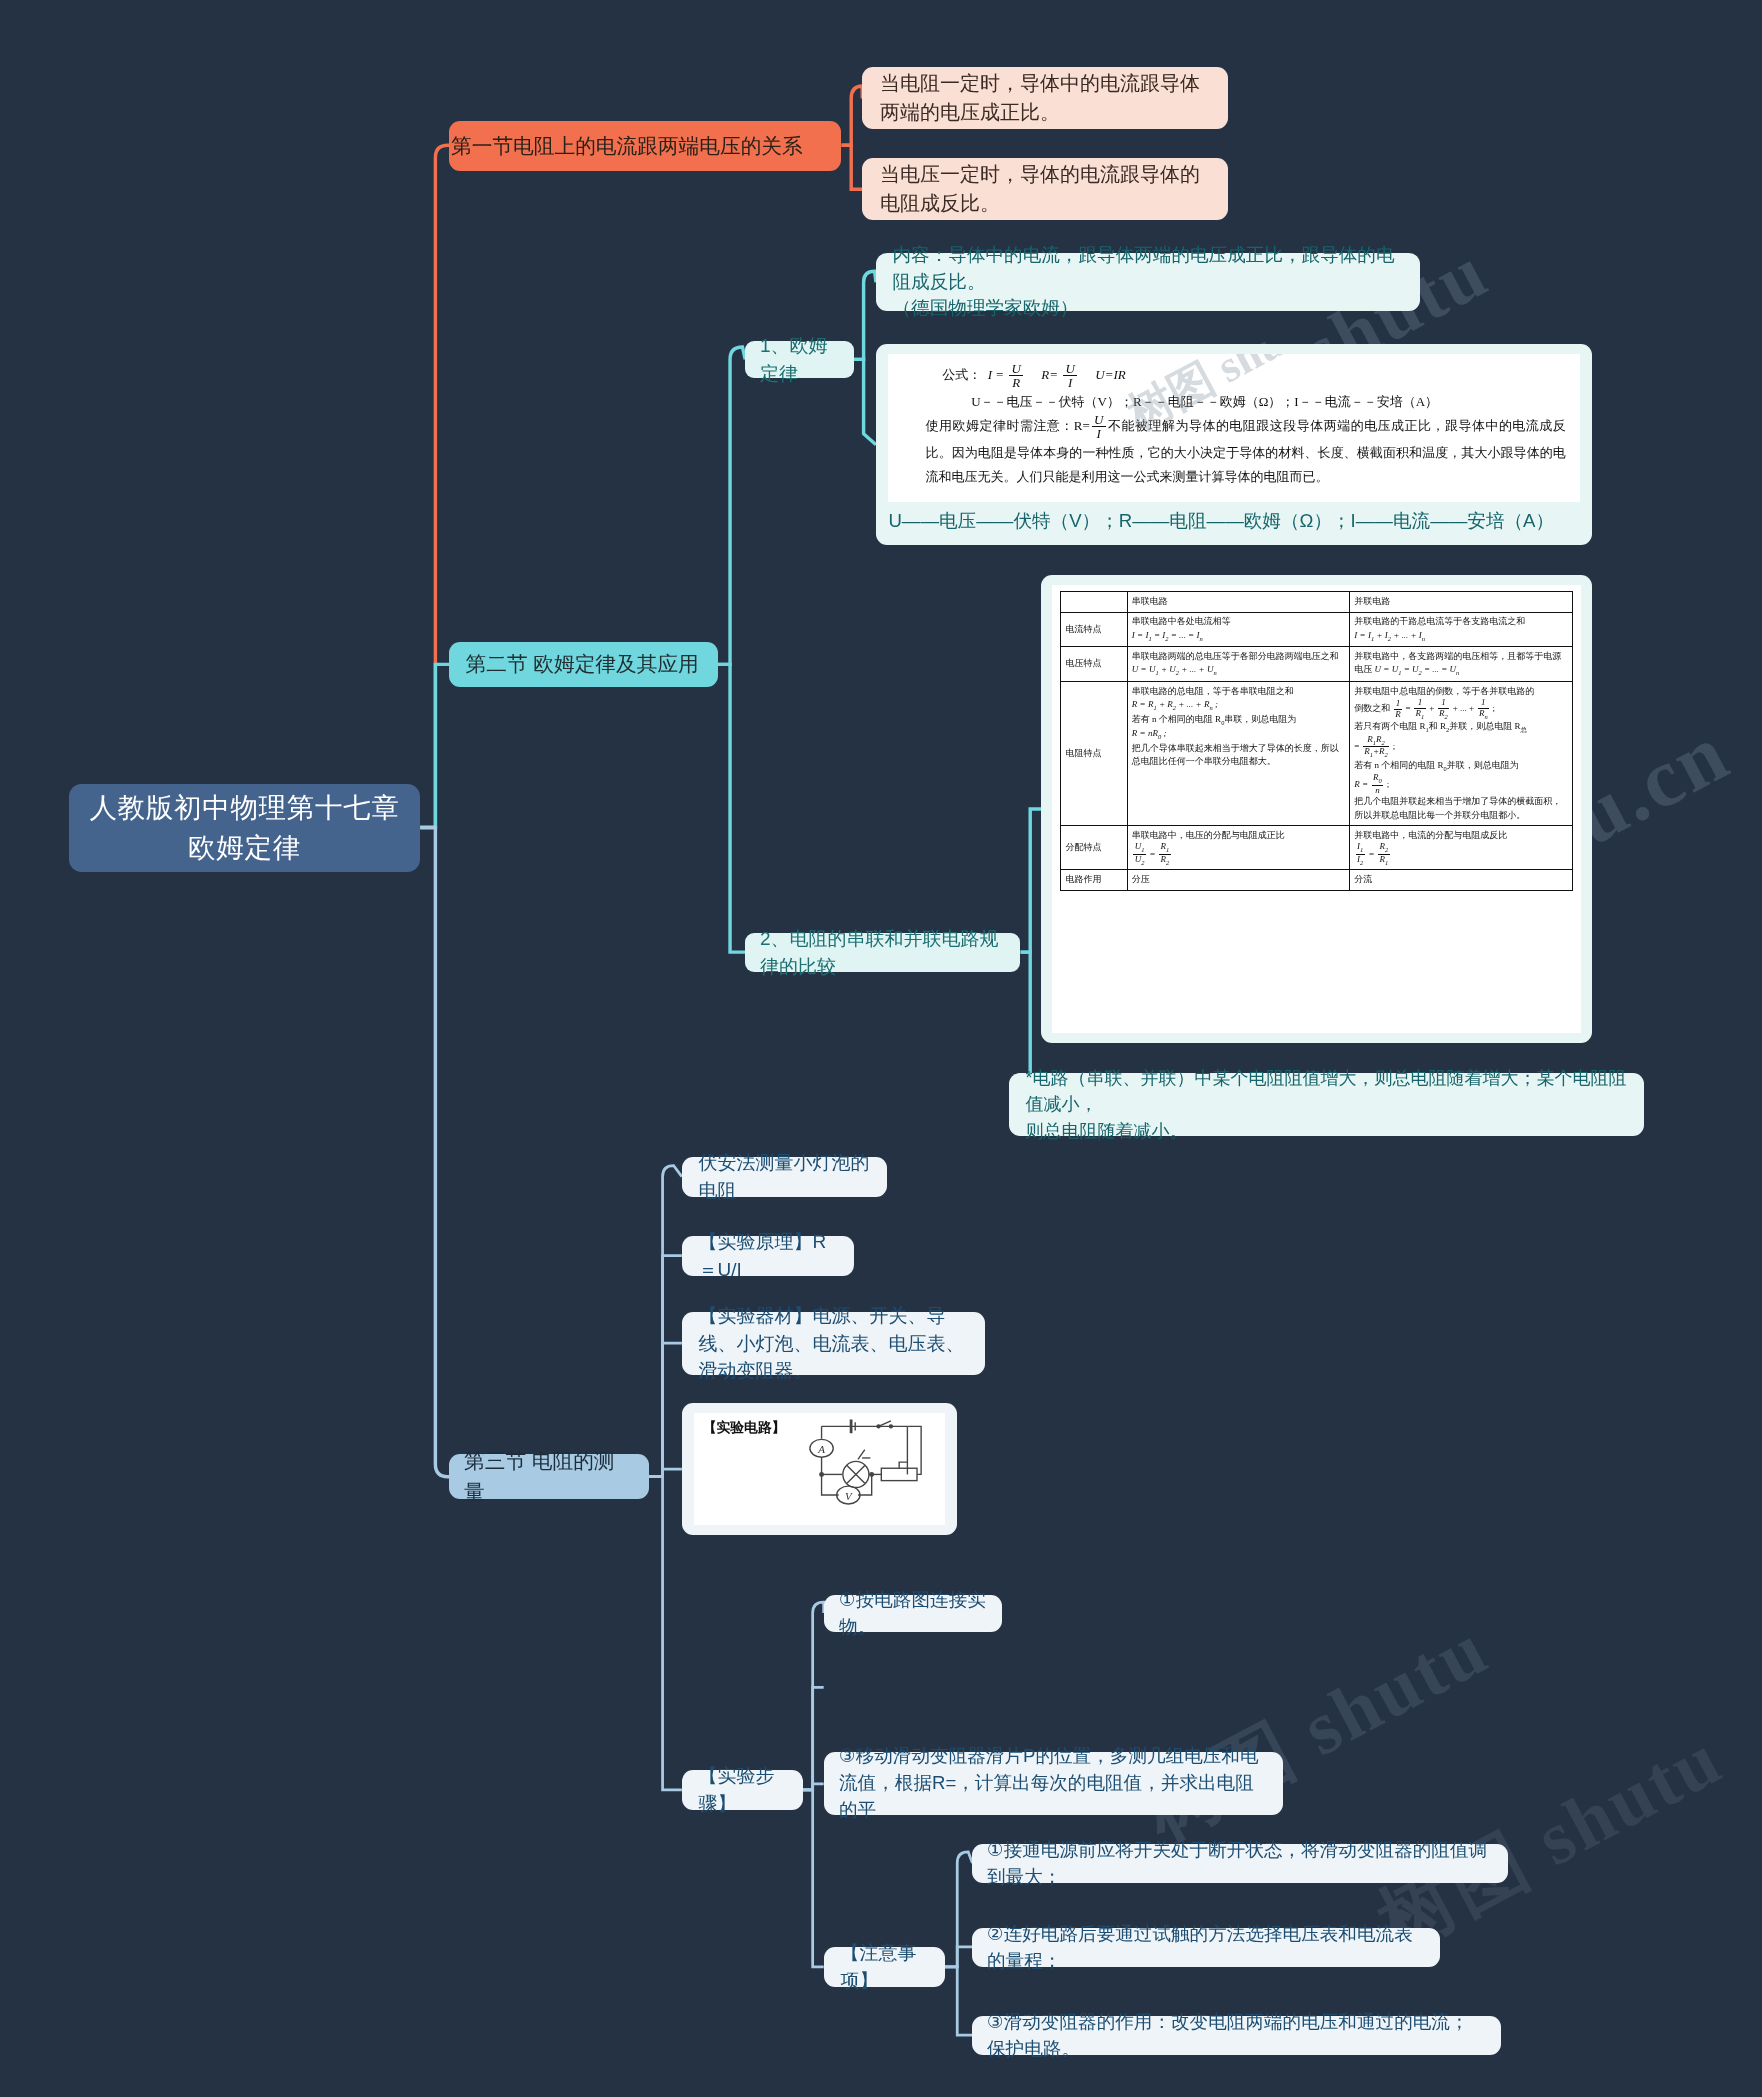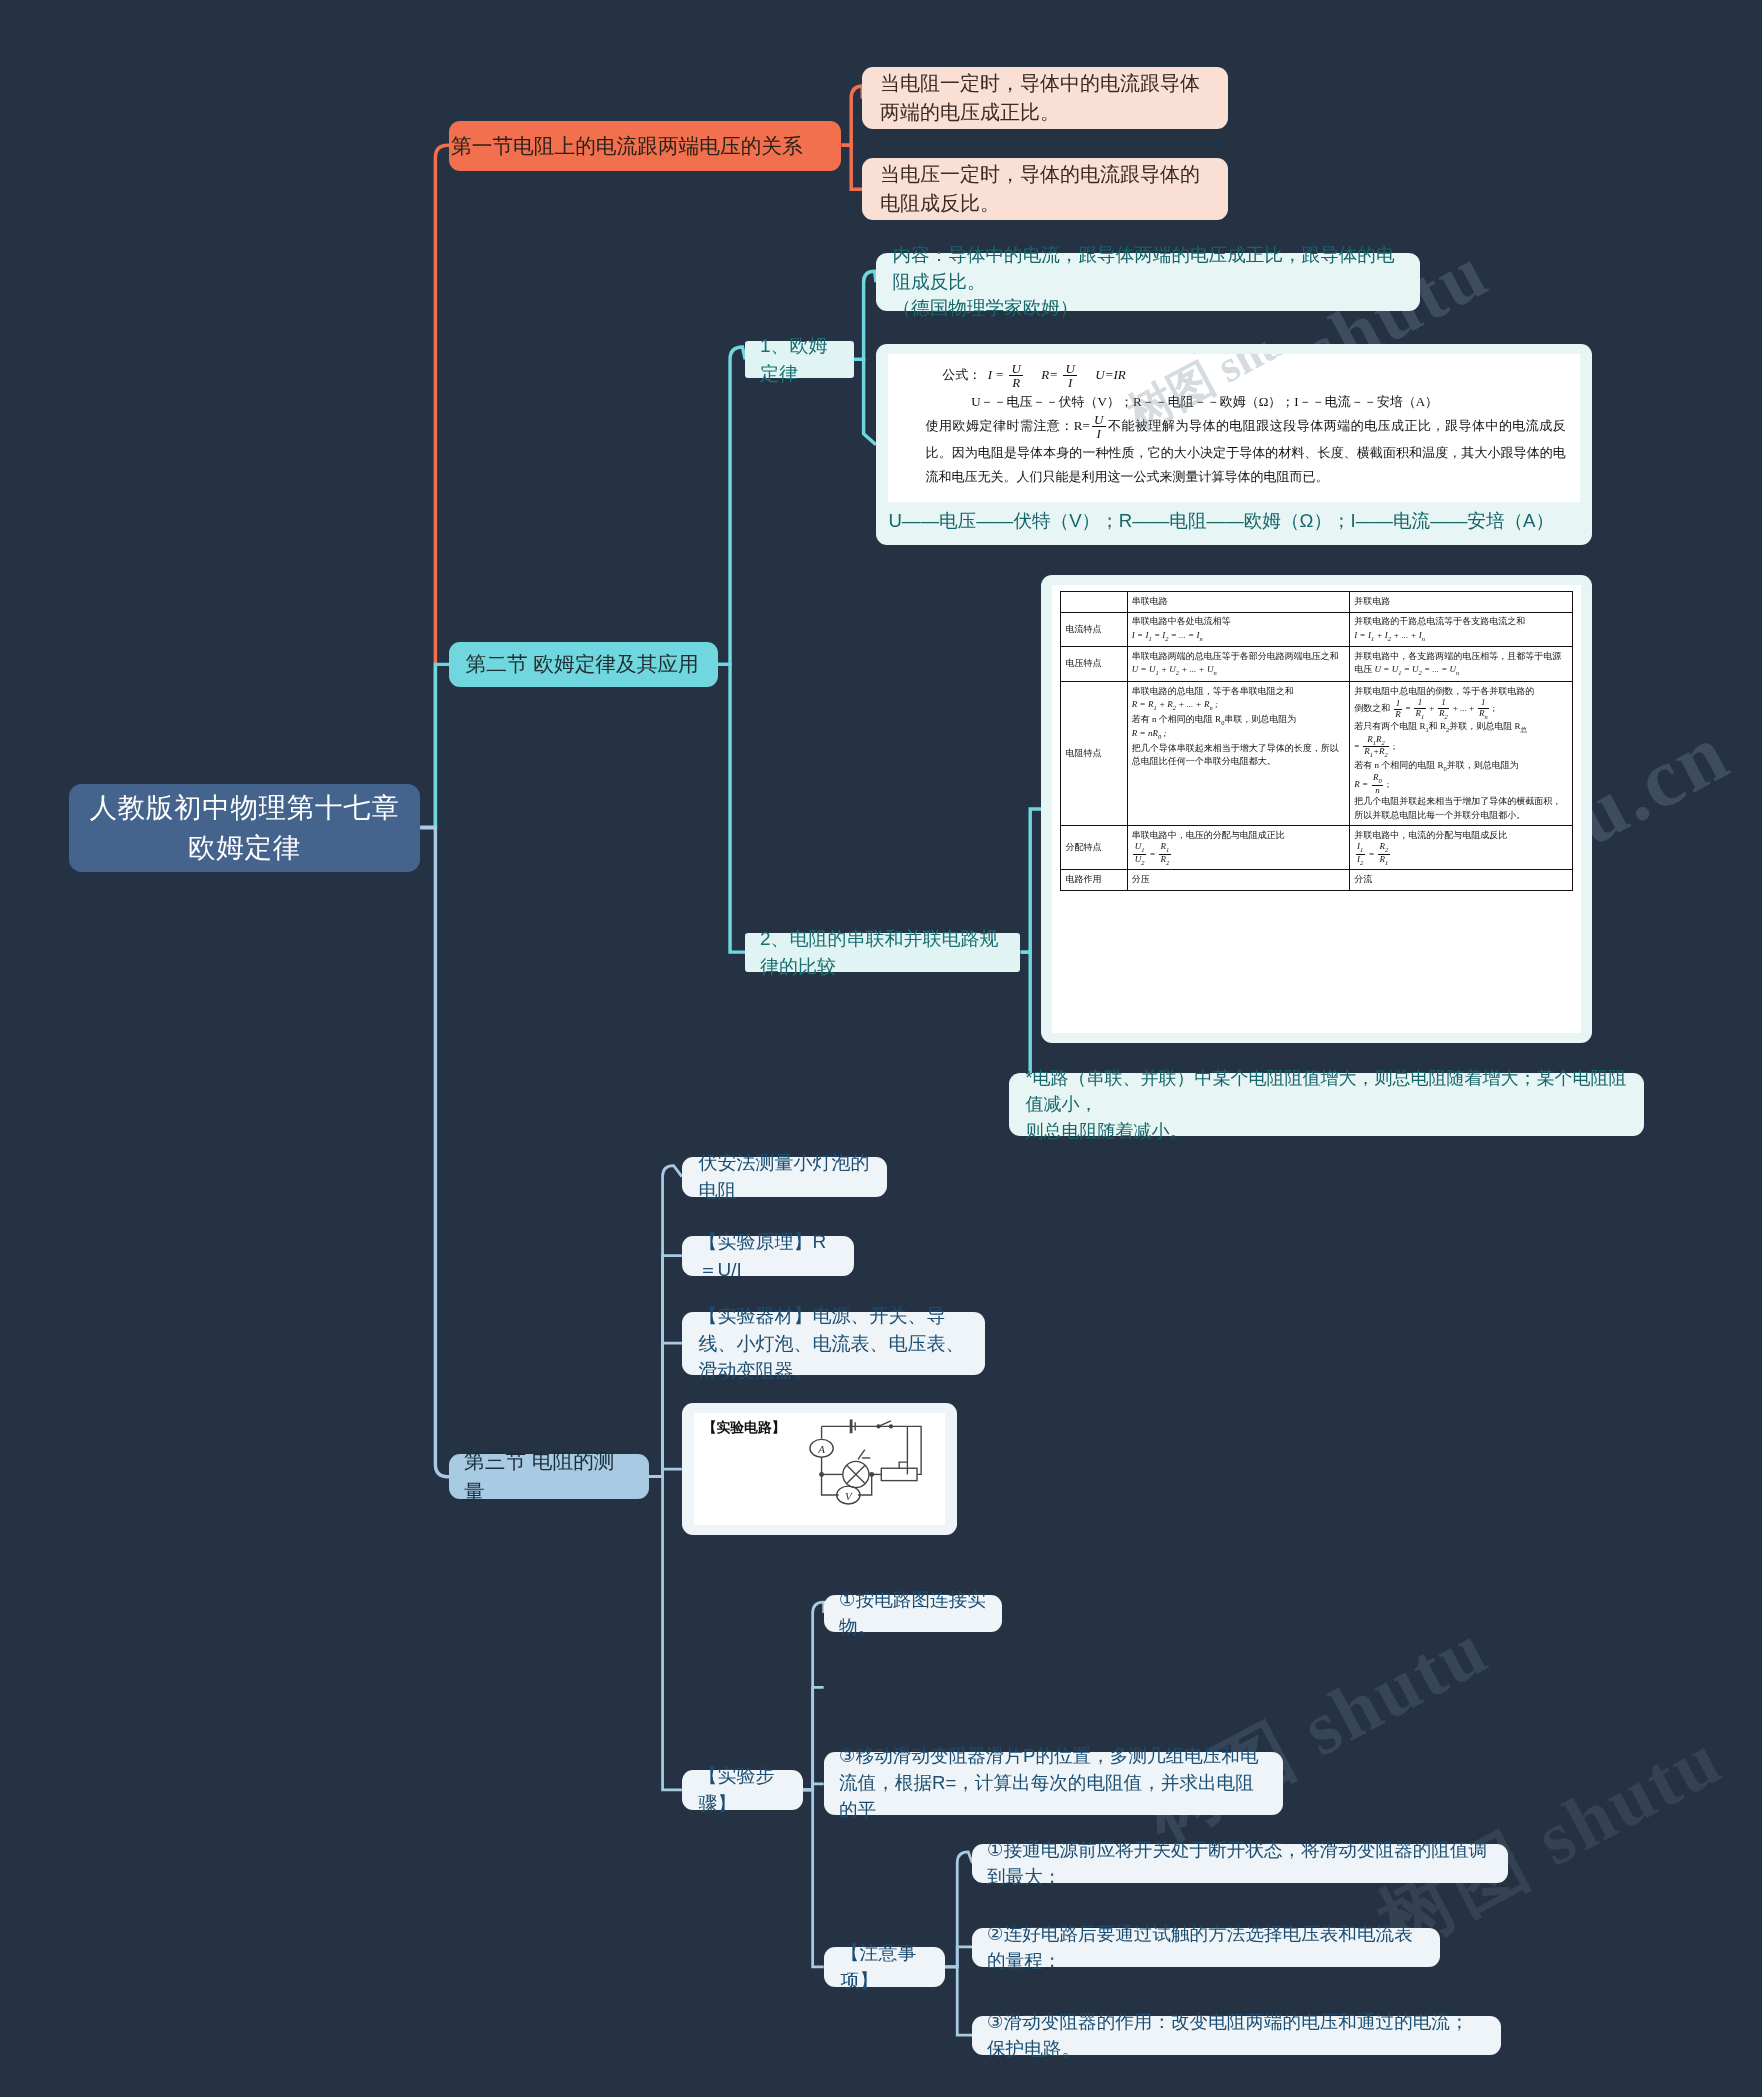--- a/index.html
+++ b/index.html
@@ -74,21 +74,21 @@
     color: #1e2e33;
     font-size: 20.7px;
     padding: 0 16.5px;
     border-radius: 11px;
   }
   .sub-cyan {
     background: #dff4f3;
     color: #1d6f72;
     font-size: 19px;
     padding: 0 15px;
-    border-radius: 3px;
+    border-radius: 9px;
   }
   .sub1 { left: 745px; top: 341px; width: 109px; height: 37px; }
   .sub2 { left: 745px; top: 933px; width: 275px; height: 39px; }
 
   .card-cyan {
     background: #e7f6f5;
     color: #17656b;
     border-radius: 11px;
     font-size: 18.6px;
     padding: 12.4px 16.5px;

